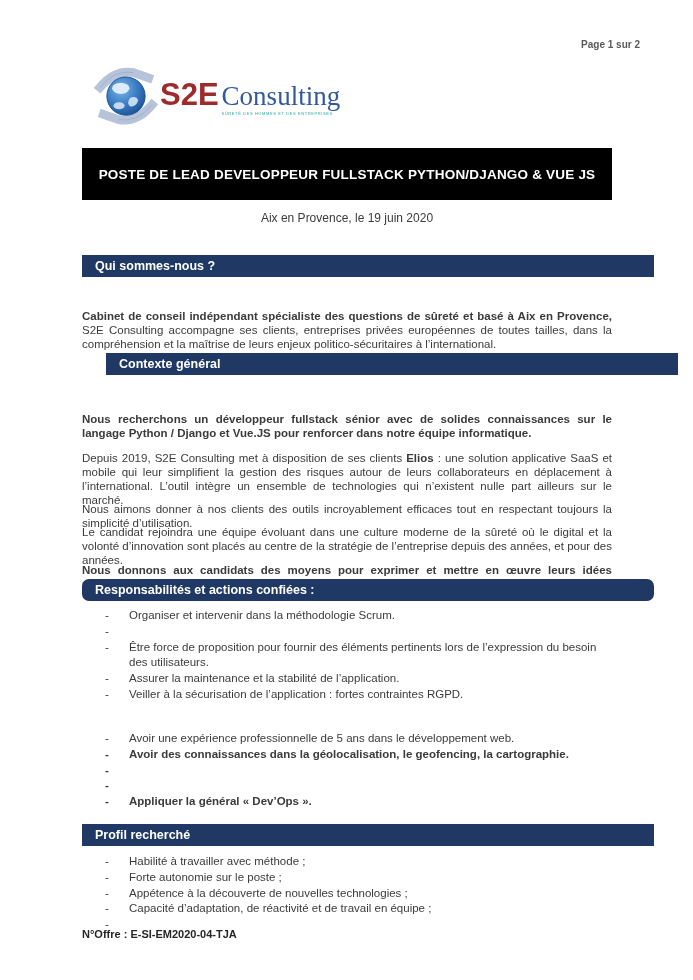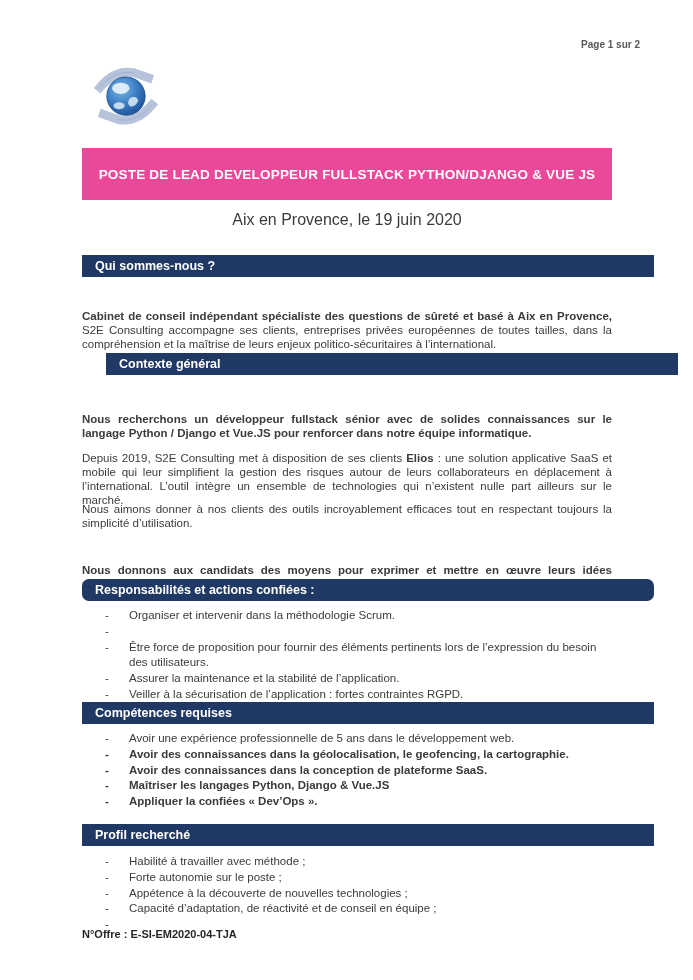--- a/index.html
+++ b/index.html
@@ -22,25 +22,25 @@
   .logo-right { display:flex; flex-direction:column; margin-left:3px; }
   .logo-consulting {
     font-family:"Liberation Serif", serif; font-size:27px; color:#33589b; line-height:1;
   }
   .logo-tagline {
     font-size:4px; letter-spacing:0.6px; color:#2aa8a0; margin-top:1px; white-space:nowrap;
   }
   
   .title-banner {
     position:absolute; left:82px; top:148px; width:530px; height:52px;
-    background:#ec4899; color:#ffffff; display:flex; align-items:center; justify-content:center;
+    background:#000000; color:#ffffff; display:flex; align-items:center; justify-content:center;
     font-size:13.5px; font-weight:bold; letter-spacing:0.2px; text-align:center;
   }
   .dateline {
-    position:absolute; left:82px; top:211px; width:530px; text-align:center; font-size:16px;
+    position:absolute; left:82px; top:211px; width:530px; text-align:center; font-size:12px;
   }
   .section-bar {
     position:absolute; left:82px; width:572px; height:22px; background:#1f3864;
     color:#ffffff; font-weight:bold; font-size:12.5px; line-height:22px;
     padding-left:13px; box-sizing:border-box;
   }
   .para {
     position:absolute; left:82px; width:530px; font-size:11.5px; line-height:14px;
     text-align:justify;
     margin-top:23px;
@@ -74,33 +74,41 @@
       <path d="M76 44 Q59 65 37 61 L20 55" fill="none" stroke="#b6c3da" stroke-width="10" stroke-linecap="square"></path>
       <path d="M16 24 Q33 3 55 7" fill="none" stroke="#8fa0c0" stroke-width="1" opacity="0.6"></path>
       <path d="M76 44 Q59 65 37 61" fill="none" stroke="#8fa0c0" stroke-width="1" opacity="0.6"></path>
 
       <circle cx="46" cy="34" r="22" fill="url(#gg)"></circle>
       <ellipse cx="40" cy="25" rx="10" ry="6.5" fill="#e9f3fb" opacity="0.9"></ellipse>
       <path d="M51 36 q7 -3 9 3 q-2 7 -9 7 q-5 -4 0 -10" fill="#ddecf8" opacity="0.85"></path>
       <ellipse cx="38" cy="45" rx="6.5" ry="4" fill="#e9f3fb" opacity="0.8"></ellipse>
       <circle cx="46" cy="34" r="22" fill="none" stroke="#174a84" stroke-width="1"></circle>
     </svg>
+    <div class="logo-words">
+      <span class="logo-brand">S2E</span>
+      <span class="logo-right">
+        <span class="logo-consulting">Consulting</span>
+        <span class="logo-tagline">SÛRETÉ DES HOMMES ET DES ENTREPRISES</span>
+      </span>
+    </div>
   </div>
 
   <div class="title-banner">POSTE DE LEAD DEVELOPPEUR FULLSTACK PYTHON/DJANGO &amp; VUE JS</div>
 
   <div class="dateline">Aix en Provence, le 19 juin 2020</div>
 
   <div class="section-bar" style="top:255px;">Qui sommes-nous ?</div>
   <p class="para" style="top:286px;"><span class="bold">Cabinet de conseil indépendant spécialiste des questions de sûreté et basé à Aix en Provence,</span><span> S2E Consulting accompagne ses clients, entreprises privées européennes de toutes tailles, dans la compréhension et la maîtrise de leurs enjeux politico-sécuritaires à l’international.</span></p>
 
   <div class="section-bar" style="top:353px;margin-left:24px;">Contexte général</div>
   <p class="para bold" style="top:389px;">Nous recherchons un développeur fullstack sénior avec de solides connaissances sur le langage Python / Django et Vue.JS pour renforcer dans notre équipe informatique.</p>
   <p class="para" style="top:428px;"><span>Depuis 2019, S2E Consulting met à disposition de ses clients </span><span class="bold">Elios</span><span> : une solution applicative SaaS et mobile qui leur simplifient la gestion des risques autour de leurs collaborateurs en déplacement à l’international. L’outil intègre un ensemble de technologies qui n’existent nulle part ailleurs sur le marché.</span></p>
   <p class="para" style="top:479px;">Nous aimons donner à nos clients des outils incroyablement efficaces tout en respectant toujours la simplicité d’utilisation.</p>
+  <p class="para" style="top:502px;">Le candidat rejoindra une équipe évoluant dans une culture moderne de la sûreté où le digital et la volonté d’innovation sont placés au centre de la stratégie de l’entreprise depuis des années, et pour des années.</p>
   <p class="para bold" style="top:540px;">Nous donnons aux candidats des moyens pour exprimer et mettre en œuvre leurs idées novatrices ambitieuses.</p>
 
   <div class="section-bar" style="top:579px;border-radius:7px;">Responsabilités et actions confiées :</div>
   <ul class="bullet-list" style="top:608px;">
     <li>
         <span class="dash">-</span>
         <span>Organiser et intervenir dans la méthodologie Scrum.</span>
       </li>
     <li>
         <span class="dash">-</span>
@@ -112,61 +120,58 @@
     <li>
         <span class="dash">-</span>
         <span>Assurer la maintenance et la stabilité de l’application.</span>
       </li>
     <li>
         <span class="dash">-</span>
         <span>Veiller à la sécurisation de l’application : fortes contraintes RGPD.</span>
       </li>
   </ul>
 
-  <div class="section-bar" style="top:702px;">Compétences requises</div>
   <ul class="bullet-list" style="top:731px;">
     <li>
         <span class="dash">-</span>
         <span>Avoir une expérience professionnelle de 5 ans dans le développement web.</span>
       </li>
     <li class="bold">
         <span class="dash">-</span>
         <span>Avoir des connaissances dans la géolocalisation, le geofencing, la cartographie.</span>
       </li>
     <li class="bold">
         <span class="dash">-</span>
-        <span>Avoir des connaissances dans la conception de plateforme SaaS.</span>
       </li>
     <li class="bold">
         <span class="dash">-</span>
-        <span>Maîtriser les langages Python, Django &amp; Vue.JS</span>
       </li>
     <li class="bold">
         <span class="dash">-</span>
-        <span>Appliquer la confiées « Dev’Ops ».</span>
+        <span>Appliquer la général « Dev’Ops ».</span>
       </li>
   </ul>
 
   <div class="section-bar" style="top:824px;">Profil recherché</div>
   <ul class="bullet-list" style="top:854px;">
     <li>
         <span class="dash">-</span>
         <span>Habilité à travailler avec méthode ;</span>
       </li>
     <li>
         <span class="dash">-</span>
         <span>Forte autonomie sur le poste ;</span>
       </li>
     <li>
         <span class="dash">-</span>
         <span>Appétence à la découverte de nouvelles technologies ;</span>
       </li>
     <li>
         <span class="dash">-</span>
-        <span>Capacité d’adaptation, de réactivité et de conseil en équipe ;</span>
+        <span>Capacité d’adaptation, de réactivité et de travail en équipe ;</span>
       </li>
     <li>
         <span class="dash">-</span>
       </li>
   </ul>
 
   <div class="offer-number">N°Offre : E-SI-EM2020-04-TJA</div>
 
 </div>
 

